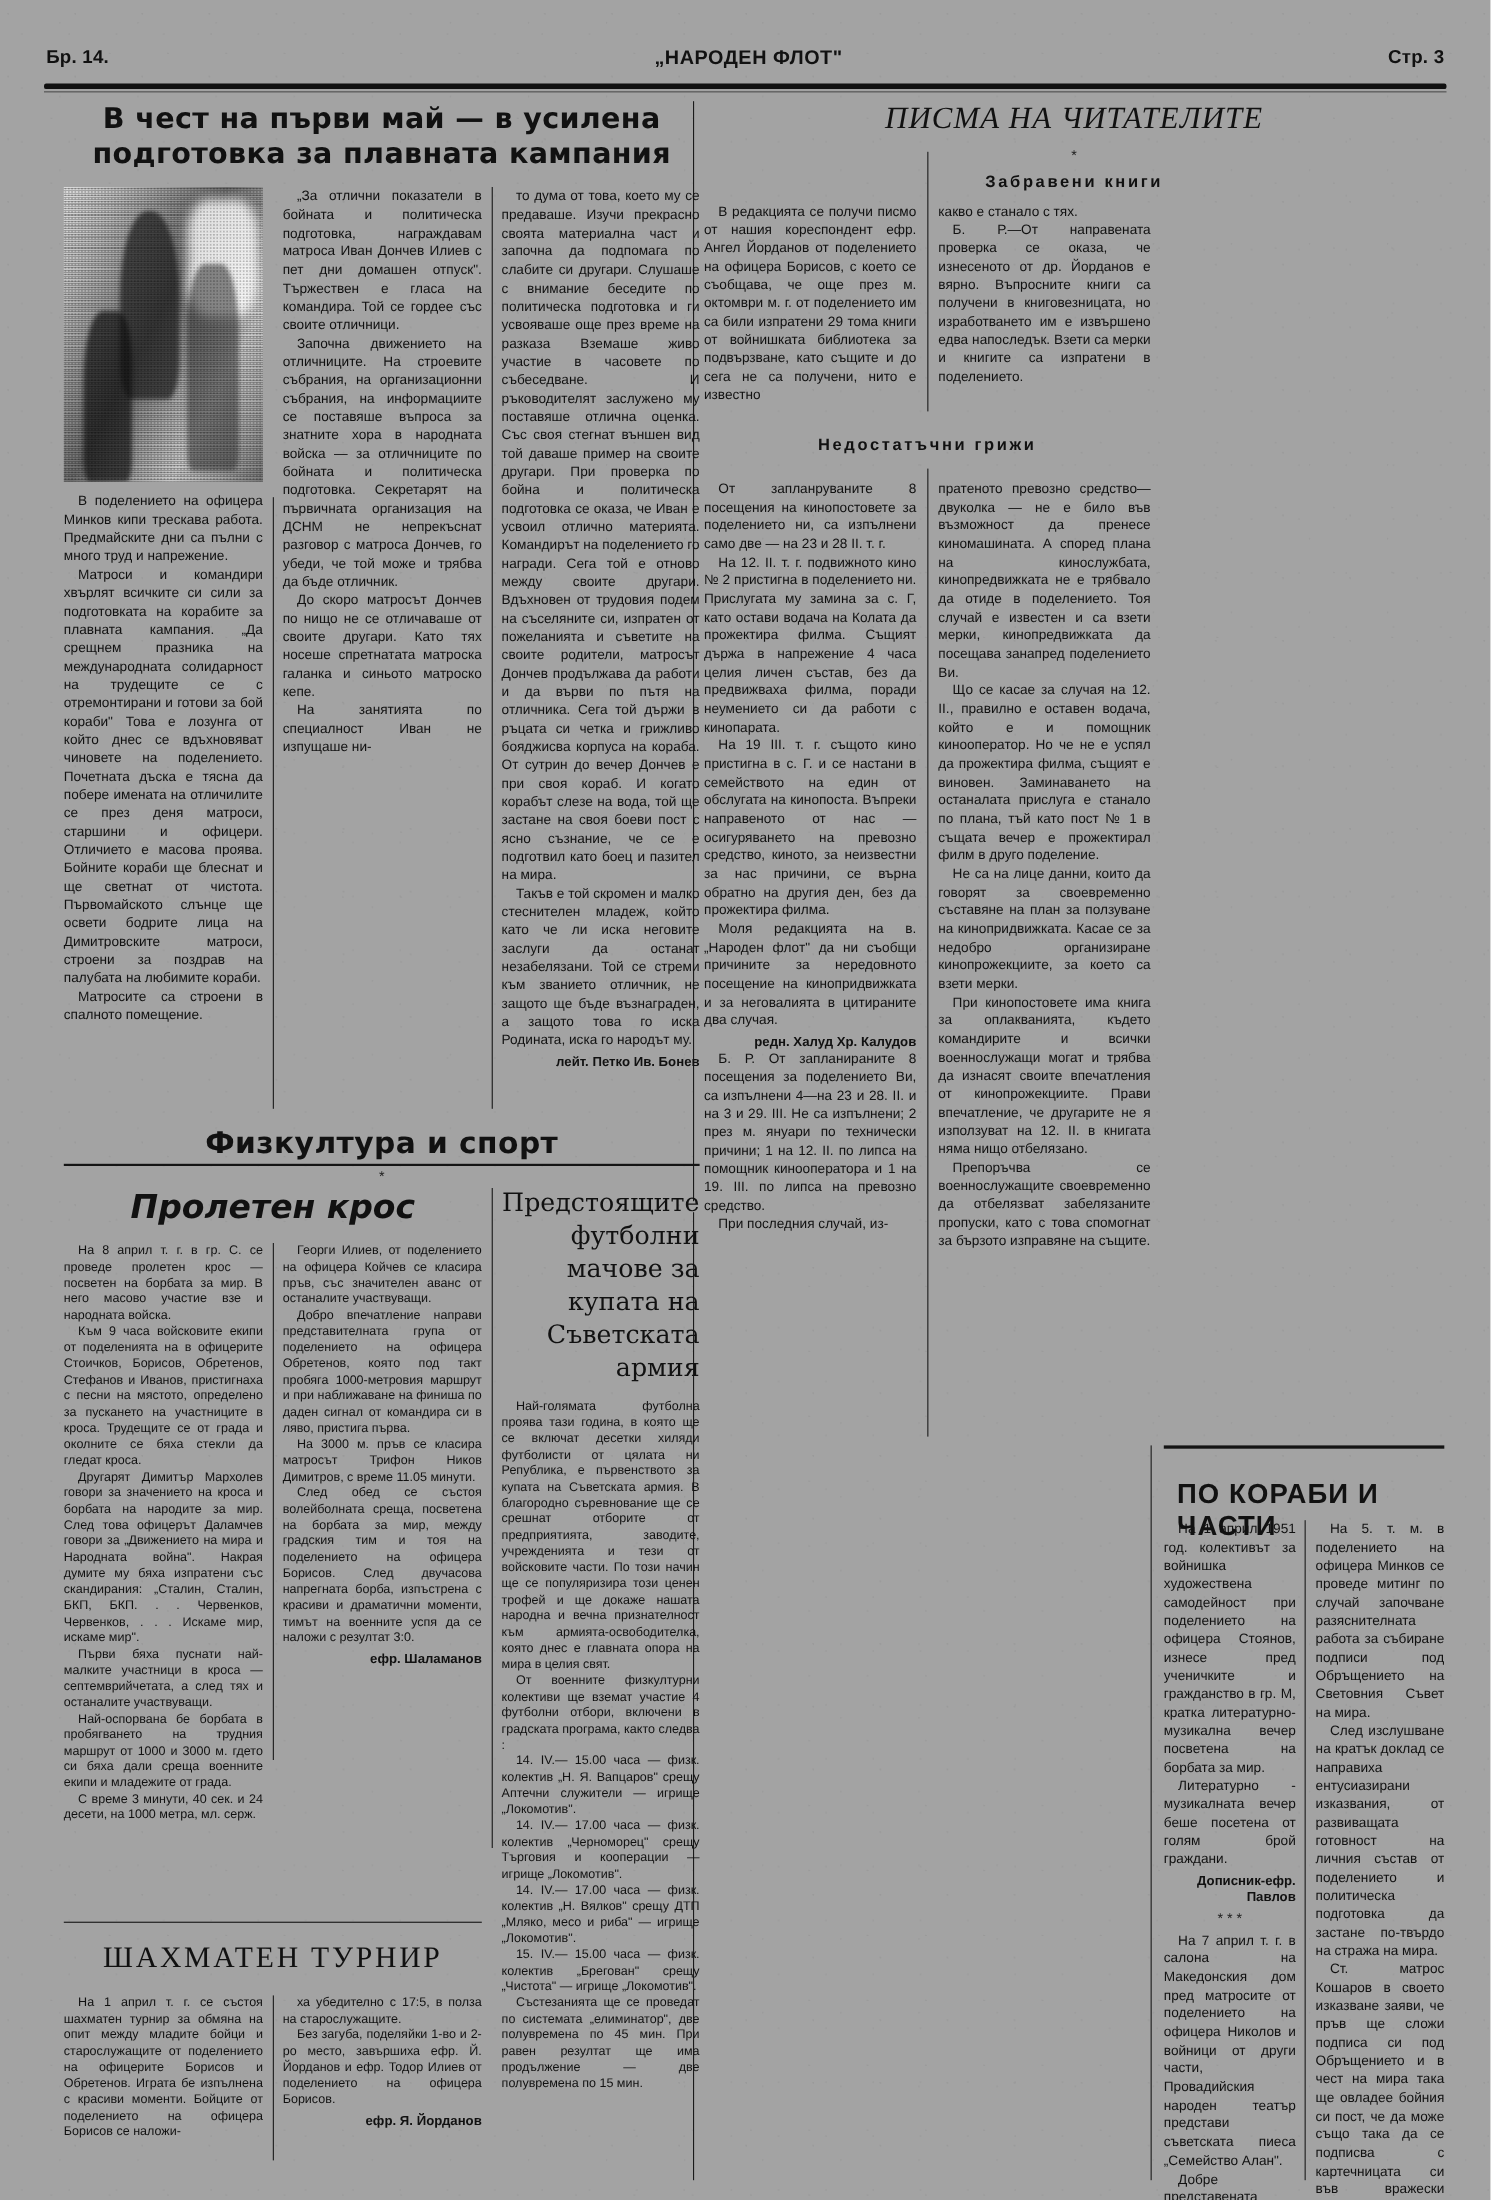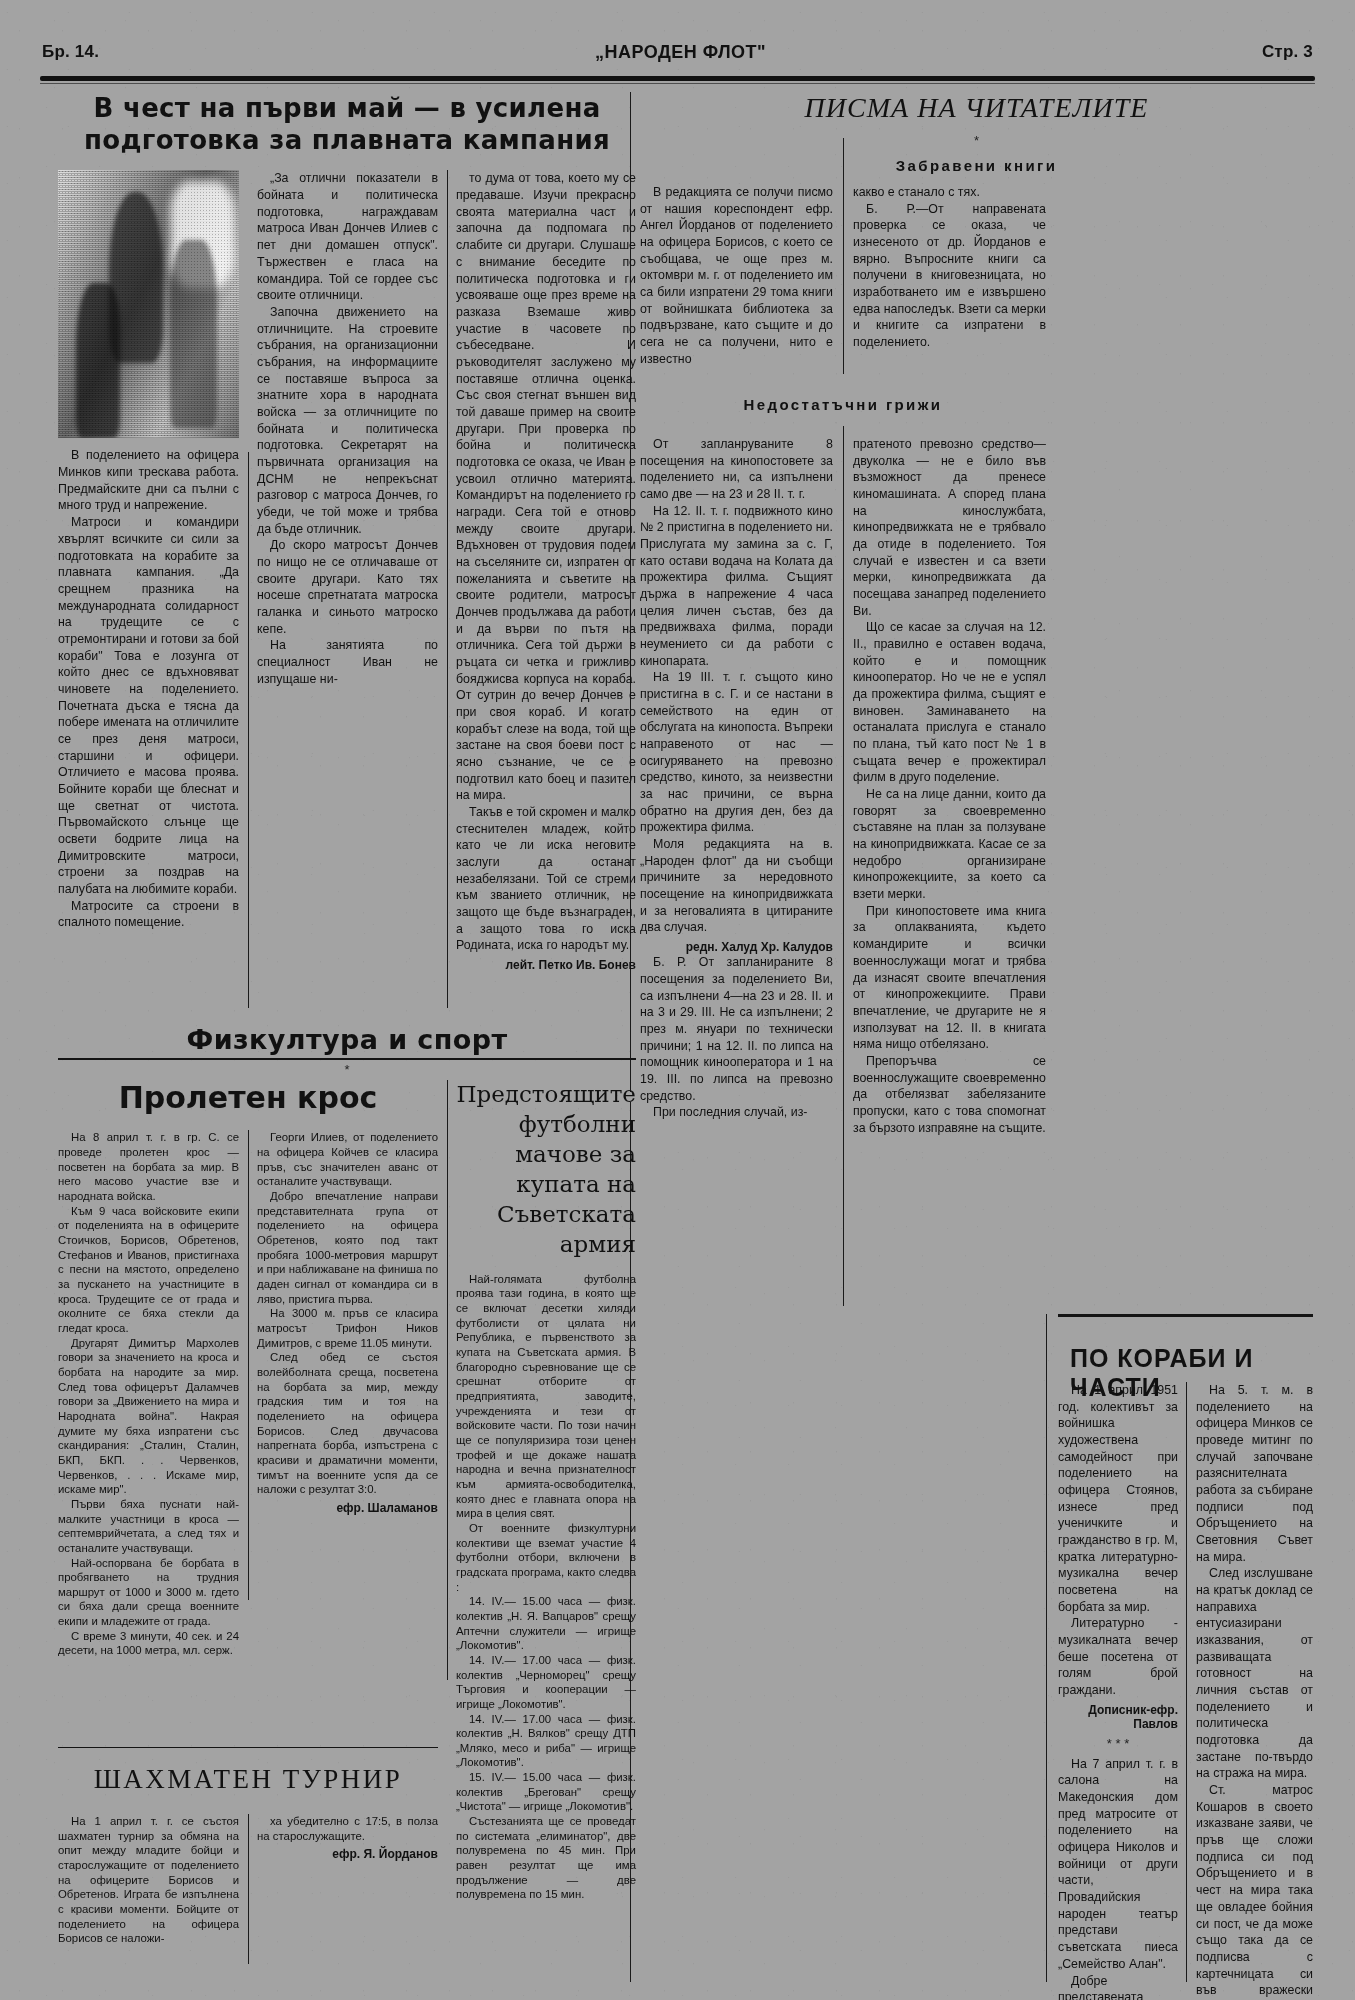--- a/index.html
+++ b/index.html
@@ -141,20 +141,21 @@
     text-align: center;
     letter-spacing: .4px;
     font-family: "DejaVu Sans", sans-serif;
   }
   h2.cross {
     margin: 0;
     font-size: 30px;
     font-weight: bold;
     text-align: center;
     font-family: "DejaVu Sans", sans-serif;
+    font-style: italic;
   }
   h2.chess {
     margin: 0;
     font-family: "Liberation Serif", serif;
     font-weight: normal;
     font-size: 27px;
     text-align: center;
     letter-spacing: 2.5px;
   }
   h2.football {
@@ -333,20 +334,21 @@
       </div>
 
       <div class="col small" style="position:absolute; left:0; top:1722px; width:181px;">
         <div class="para">На 1 април т. г. се състоя шахматен турнир за обмяна на опит между младите бойци и старослужащите от поделението на офицерите Борисов и Обретенов. Играта бе изпълнена с красиви моменти. Бойците от поделението на офицера Борисов се наложи-</div>
       </div>
 
       <div class="vsep" style="left:190px; top:1722px; height:150px;"></div>
 
       <div class="col small" style="position:absolute; left:199px; top:1722px; width:181px;">
         <div class="para">ха убедително с 17:5, в полза на старослужащите.</div>
+        <div class="para">Без загуба, поделяйки 1-во и 2-ро место, завършиха ефр. Й. Йорданов и ефр. Тодор Илиев от поделението на офицера Борисов.</div>
         <div class="sig">ефр. Я. Йорданов</div>
       </div>
     </div>
 
     <div class="zone-right">
 
       <h2 class="section-serif">ПИСМА НА ЧИТАТЕЛИТЕ</h2>
       <div class="star" style="margin-top:10px;">*</div>
       <h3 class="sub" style="margin-top:10px;">Забравени книги</h3>
 

